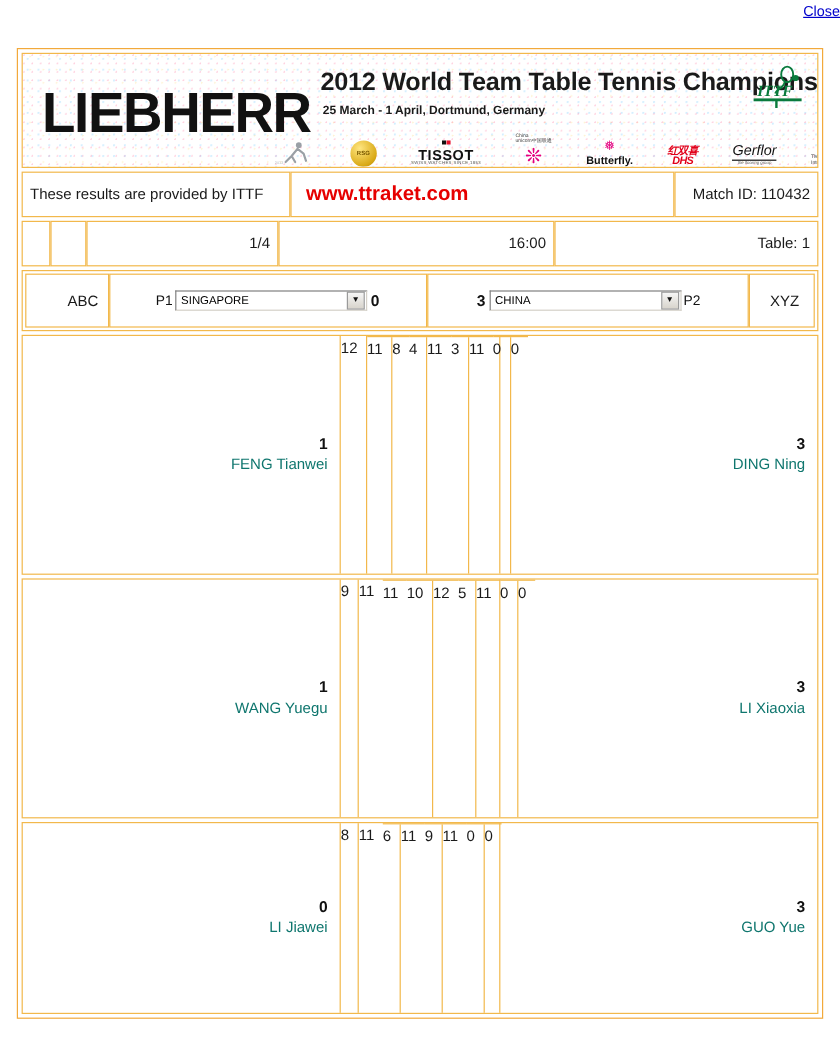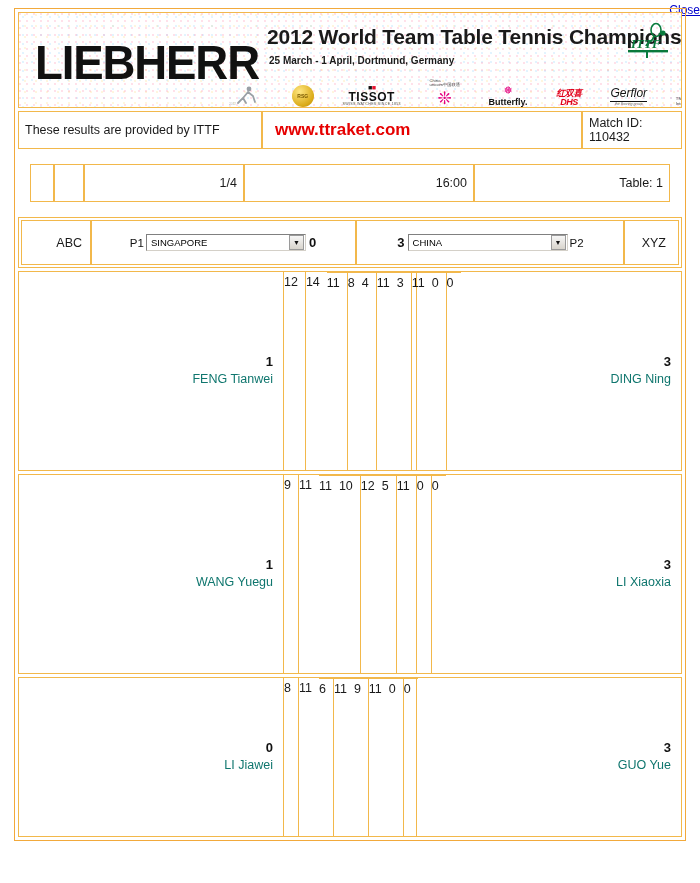--- a/index.html
+++ b/index.html
@@ -29,21 +29,21 @@
     font-size: 12px;
     color: #0000cc;
     text-decoration: underline;
     cursor: pointer;
   }
 
   
   .sheet {
     position: absolute;
     left: 14px;
-    top: 8px;
+    top: 40px;
     width: 672px;
     border: 1px solid #F2A93B;
     box-sizing: border-box;
   }
 
   .band {
     border: 1px solid #F2B84B;
     box-sizing: border-box;
     margin: 3px;
   }
@@ -143,31 +143,31 @@
   .cell {
     border: 1px solid #F2B84B;
     box-sizing: border-box;
     padding: 4px 6px;
     font-size: 12.5px;
     color: #1a1a1a;
     display: flex;
     align-items: center;
   }
   .info-row-1 { margin: 3px; }
-  .c-provided { width: 244px; height: 38px; justify-content: flex-start; }
+  .c-provided { width: 224px; height: 38px; justify-content: flex-start; }
   .c-url { width: 320px; height: 38px; justify-content: flex-start; }
   .c-matchid { flex: 1; height: 38px; justify-content: flex-end; }
   .url-text {
     color: #e60000;
     font-size: 17px;
     font-weight: bold;
     padding-left: 6px;
   }
 
-  .info-row-2 { margin: 15px; }
+  .info-row-2 { margin: 3px; }
   .c-blank1 { width: 24px; height: 38px; }
   .c-blank2 { width: 30px; height: 38px; }
   .c-round  { width: 160px; height: 38px; justify-content: flex-end; }
   .c-time   { width: 230px; height: 38px; justify-content: flex-end; }
   .c-table  { flex: 1;      height: 38px; justify-content: flex-end; }
 
   
   .teams-band { margin: 3px; border: 1px solid #F2B84B; padding: 2px; }
   .teams-row { display: flex; height: 45px; }
   .t-cell {
@@ -376,21 +376,20 @@
     </div>
 
     <div class="match" style="height:200px;">
       <div class="m-left">
         <div class="m-points">1</div>
         <div class="m-name">FENG Tianwei</div>
       </div>
       <div class="m-scores">
         <div class="srow">
           <div class="scell left-sc">12</div>
-          <div class="scell">14</div>
         </div>
         <div class="srow">
           <div class="scell left-sc">11</div>
           <div class="scell">8</div>
         </div>
         <div class="srow">
           <div class="scell left-sc">4</div>
           <div class="scell">11</div>
         </div>
         <div class="srow">

